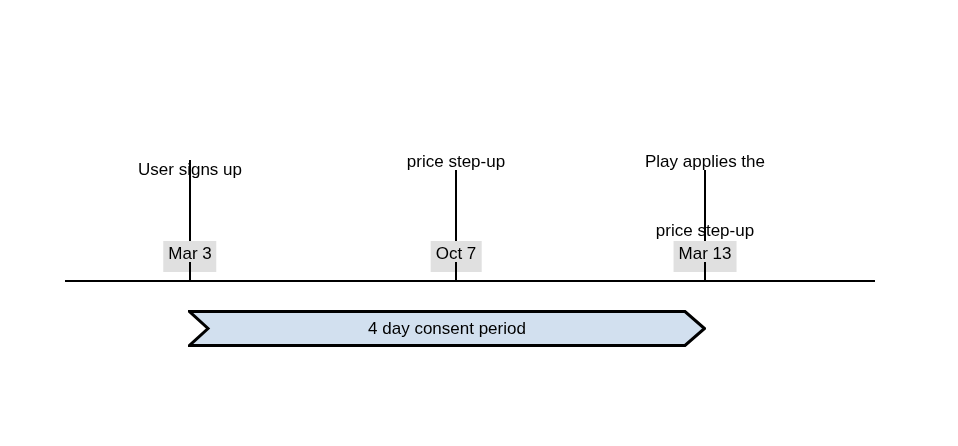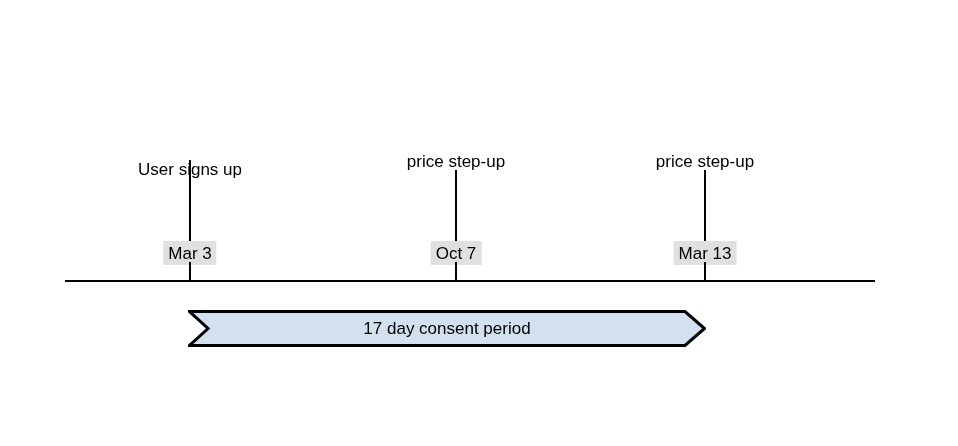--- a/index.html
+++ b/index.html
@@ -51,21 +51,21 @@
     white-space: pre;
     transform: translateX(-50%);
   }
 
   .date-chip {
     position: absolute;
     transform: translateX(-50%);
     background: #e0e0e0;
     font-size: 17px;
     line-height: 21px;
-    padding: 2px 5px 1px 5px;
+    padding: 2px 5px 8px 5px;
     color: #000000;
     white-space: nowrap;
   }
 
   
   .period-banner {
     position: absolute;
     left: 188px;
     top: 310px;
     width: 518px;
@@ -105,26 +105,27 @@
   <div class="tick" style="left:189px; top:262px; height:19px;"></div>
 
   <div class="event-label" style="left:456px; top:104px;">
     <div>price step-up</div>
   </div>
   <div class="tick" style="left:455px; top:170px; height:77px;"></div>
   <div class="date-chip" style="left:456px; top:241px;">Oct 7</div>
   <div class="tick" style="left:455px; top:262px; height:19px;"></div>
 
   <div class="event-label" style="left:705px; top:104px;">
+    <div>Play applies the</div>
     <div>price step-up</div>
   </div>
   <div class="tick" style="left:704px; top:170px; height:77px;"></div>
   <div class="date-chip" style="left:705px; top:241px;text-align:center;">Mar 13</div>
   <div class="tick" style="left:704px; top:262px; height:19px;"></div>
 
   <div class="period-banner">
     <svg viewBox="0 0 518 37" preserveAspectRatio="none">
       <polygon points="1.5,1.5 497,1.5 516.5,18.5 497,35.5 1.5,35.5 20,18.5" fill="#d2e0ef" stroke="#000000" stroke-width="3" stroke-linejoin="miter"></polygon>
     </svg>
-    <div class="period-banner-text">17 day consent period</div>
+    <div class="period-banner-text">4 day consent period</div>
   </div>
 
 </div>
 
 </body></html>

